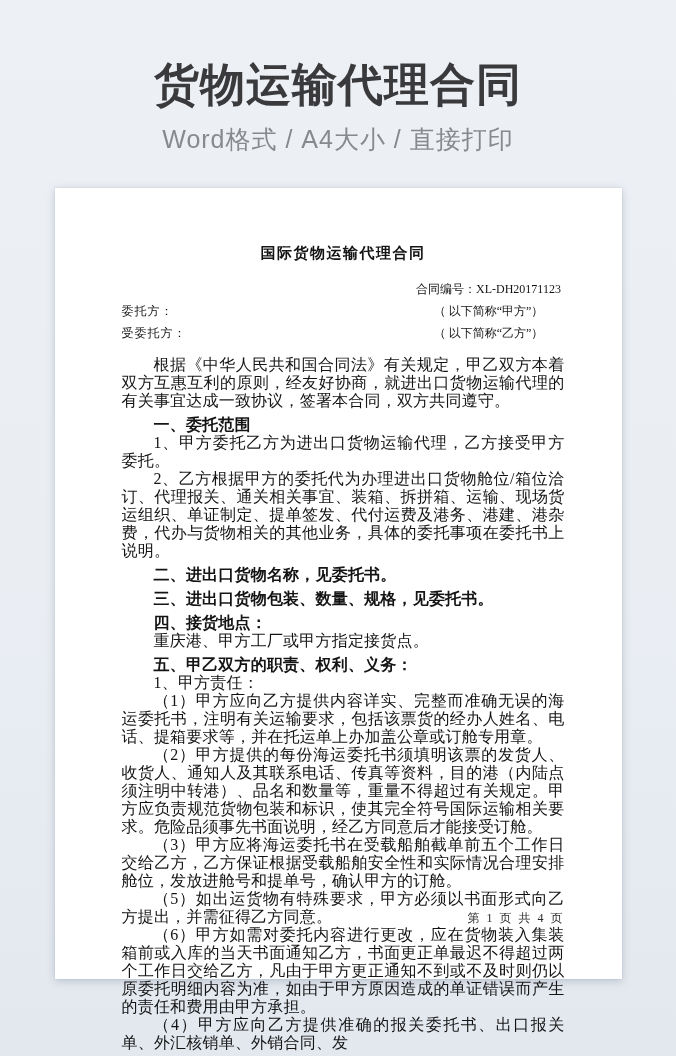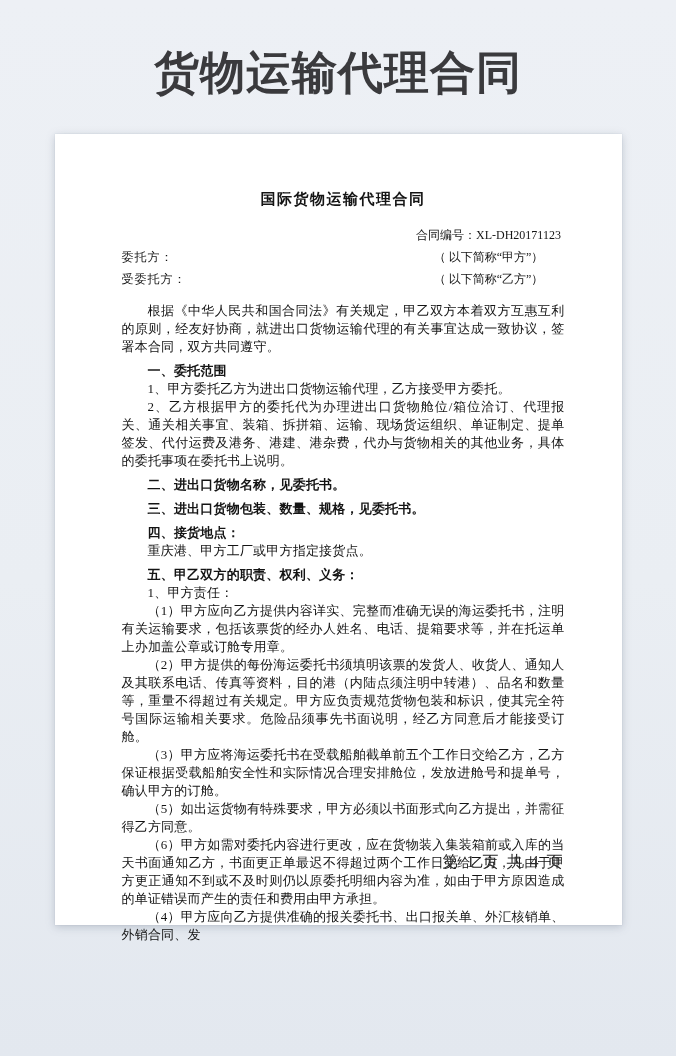--- a/index.html
+++ b/index.html
@@ -9,21 +9,21 @@
   }
   .stage {
     position: relative;
     width: 676px; height: 1056px;
     background: linear-gradient(180deg, #edf0f5 0%, #eaeef3 55%, #e3e8ef 100%);
     overflow: hidden;
   }
   
   .banner { text-align: center; padding-top: 46px; }
   .banner-title {
-    margin: 0;
+    margin: 12px;
     font-size: 45px; line-height: 1.2;
     font-weight: 800; letter-spacing: 1px;
     color: #3a3a3d;
   }
   .banner-subtitle {
     margin-top: 8px;
     font-size: 25px; line-height: 1.2;
     color: #87898d; letter-spacing: 1px;
   }
   
@@ -46,41 +46,42 @@
   .meta { margin-top: 15px; font-size: 12px; }
   .meta-row {
     display: flex; justify-content: space-between;
     line-height: 22px;
   }
   .meta-row b { font-weight: normal; letter-spacing: 1px; }
   .meta-right { width: 152px; text-align: center; margin-left: auto; }
   .doc-body { margin-top: 12px; }
   .doc-body p.para {
     margin: 0;
-    font-size: 13px;
+    font-size: 16px;
     line-height: 18px;
     text-indent: 2em;
     text-align: justify;
     letter-spacing: 0.2px;
   }
   .doc-body p.para.bold { font-weight: bold; margin-top: 6px; }
   .doc-footer {
     position: absolute;
     right: 57px; bottom: 52px;
-    font-size: 16px; letter-spacing: 2px;
+    font-size: 12px; letter-spacing: 2px;
     color: #2a2a2a;
   }
 </style>
 </head>
 <body>
 
 <div class="stage">
 
   <header class="banner">
     <h1 class="banner-title">货物运输代理合同</h1>
+    <div class="banner-subtitle">Word格式 / A4大小 / 直接打印</div>
   </header>
 
   <div class="doc-page">
 
     <div class="doc-title">国际货物运输代理合同</div>
 
     <div class="meta">
       <div class="meta-row">
         <span class="meta-right">合同编号：XL-DH20171123</span>
       </div>

